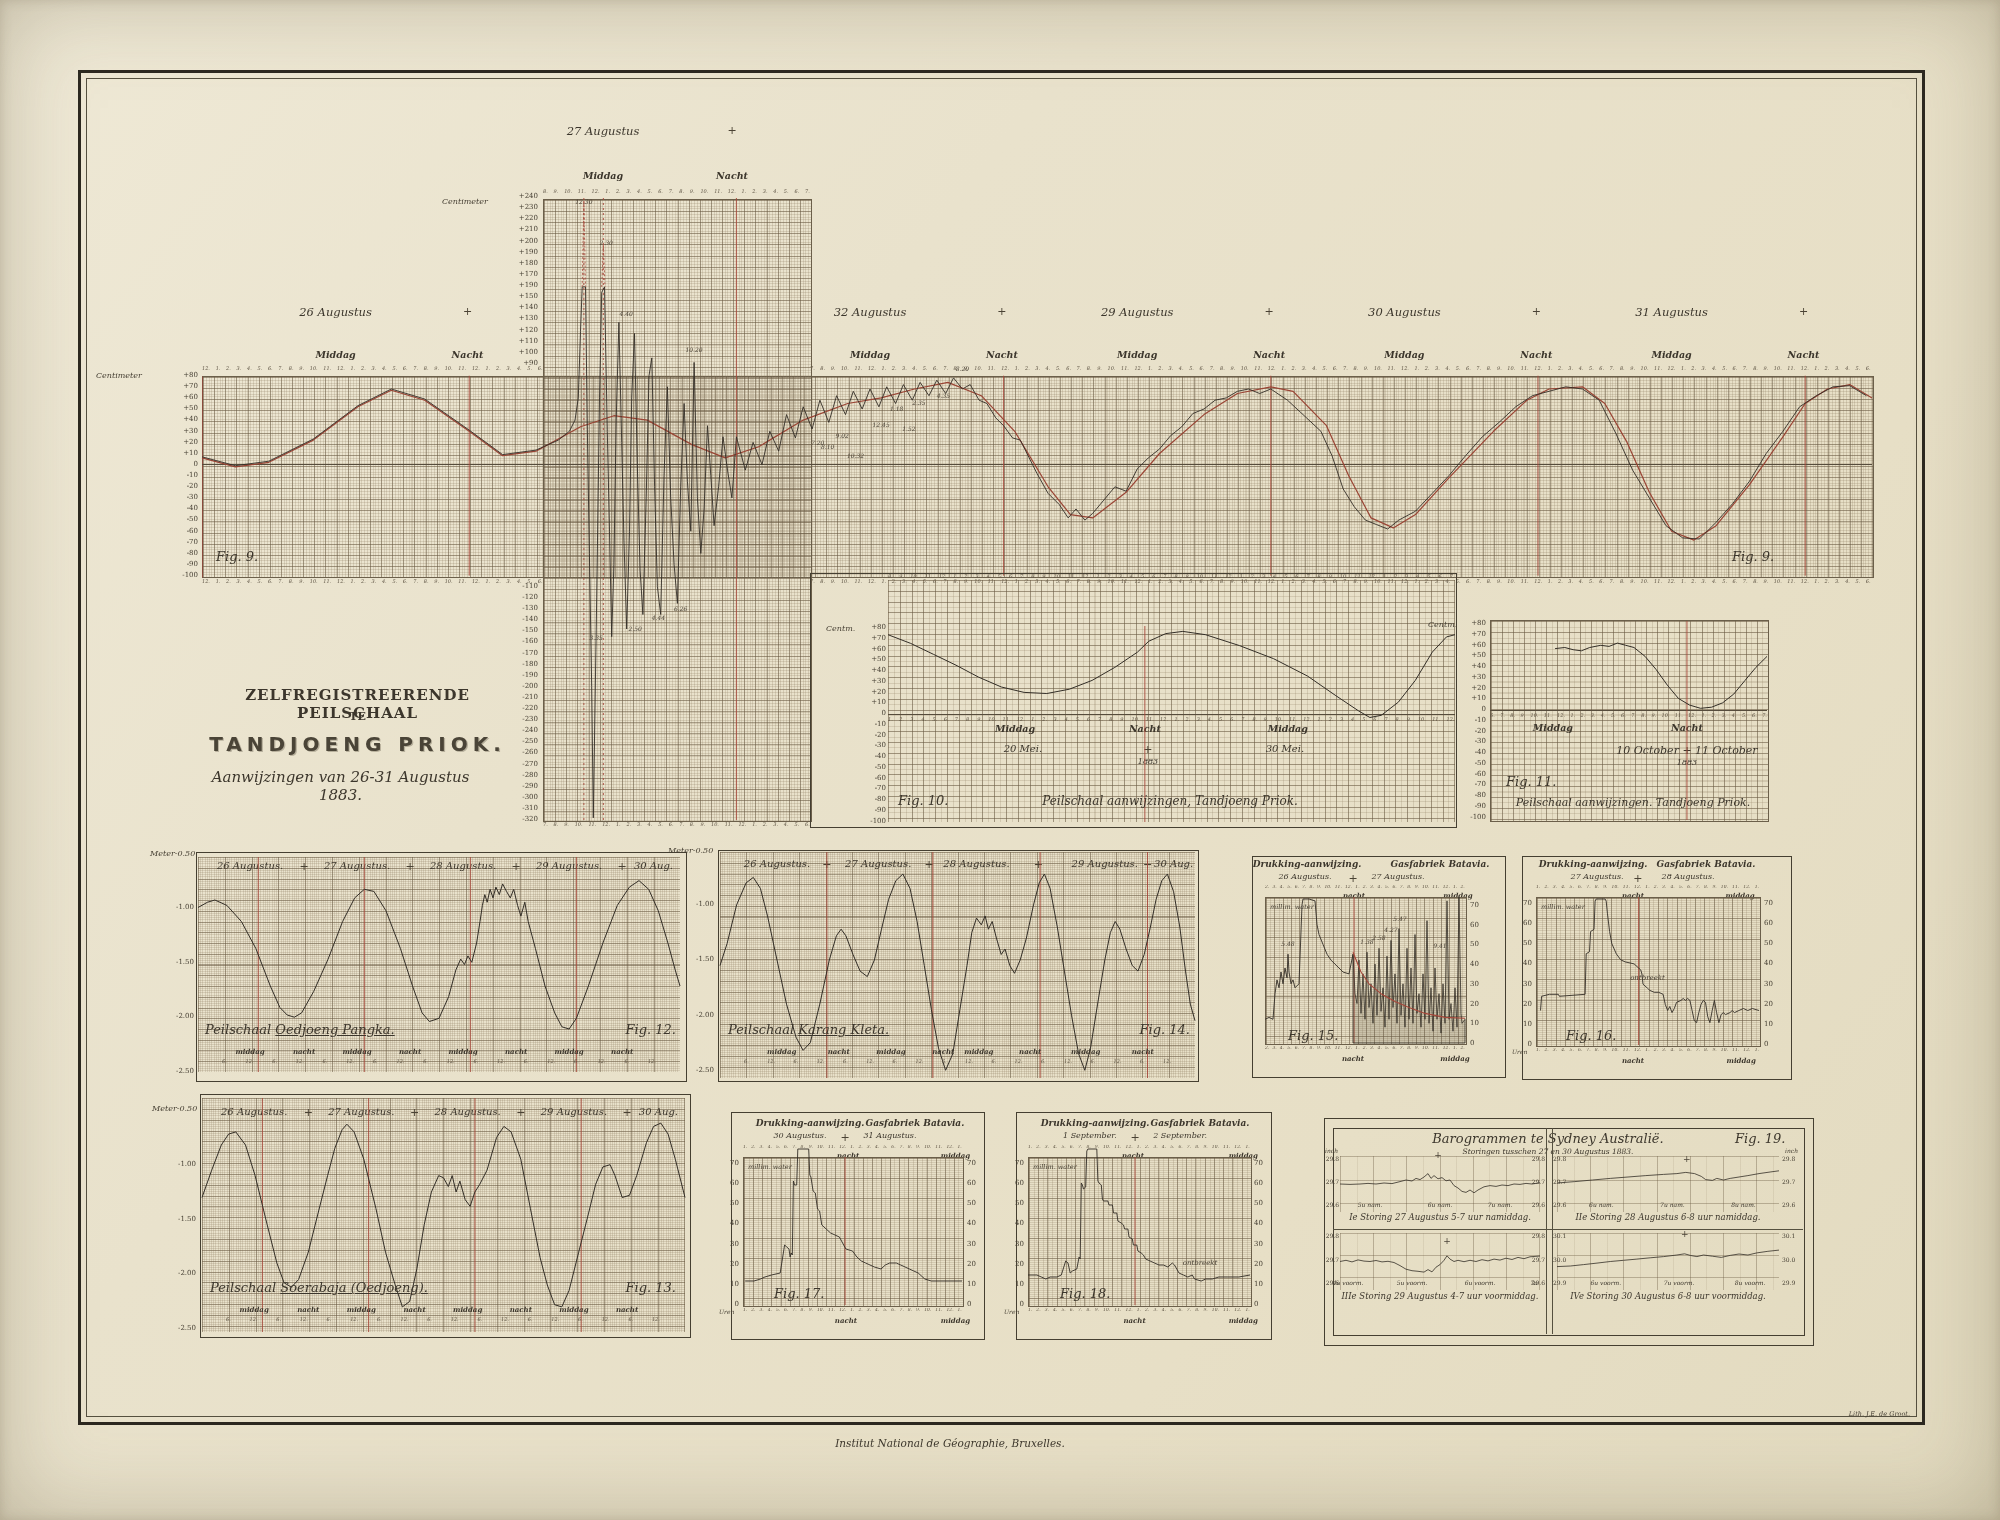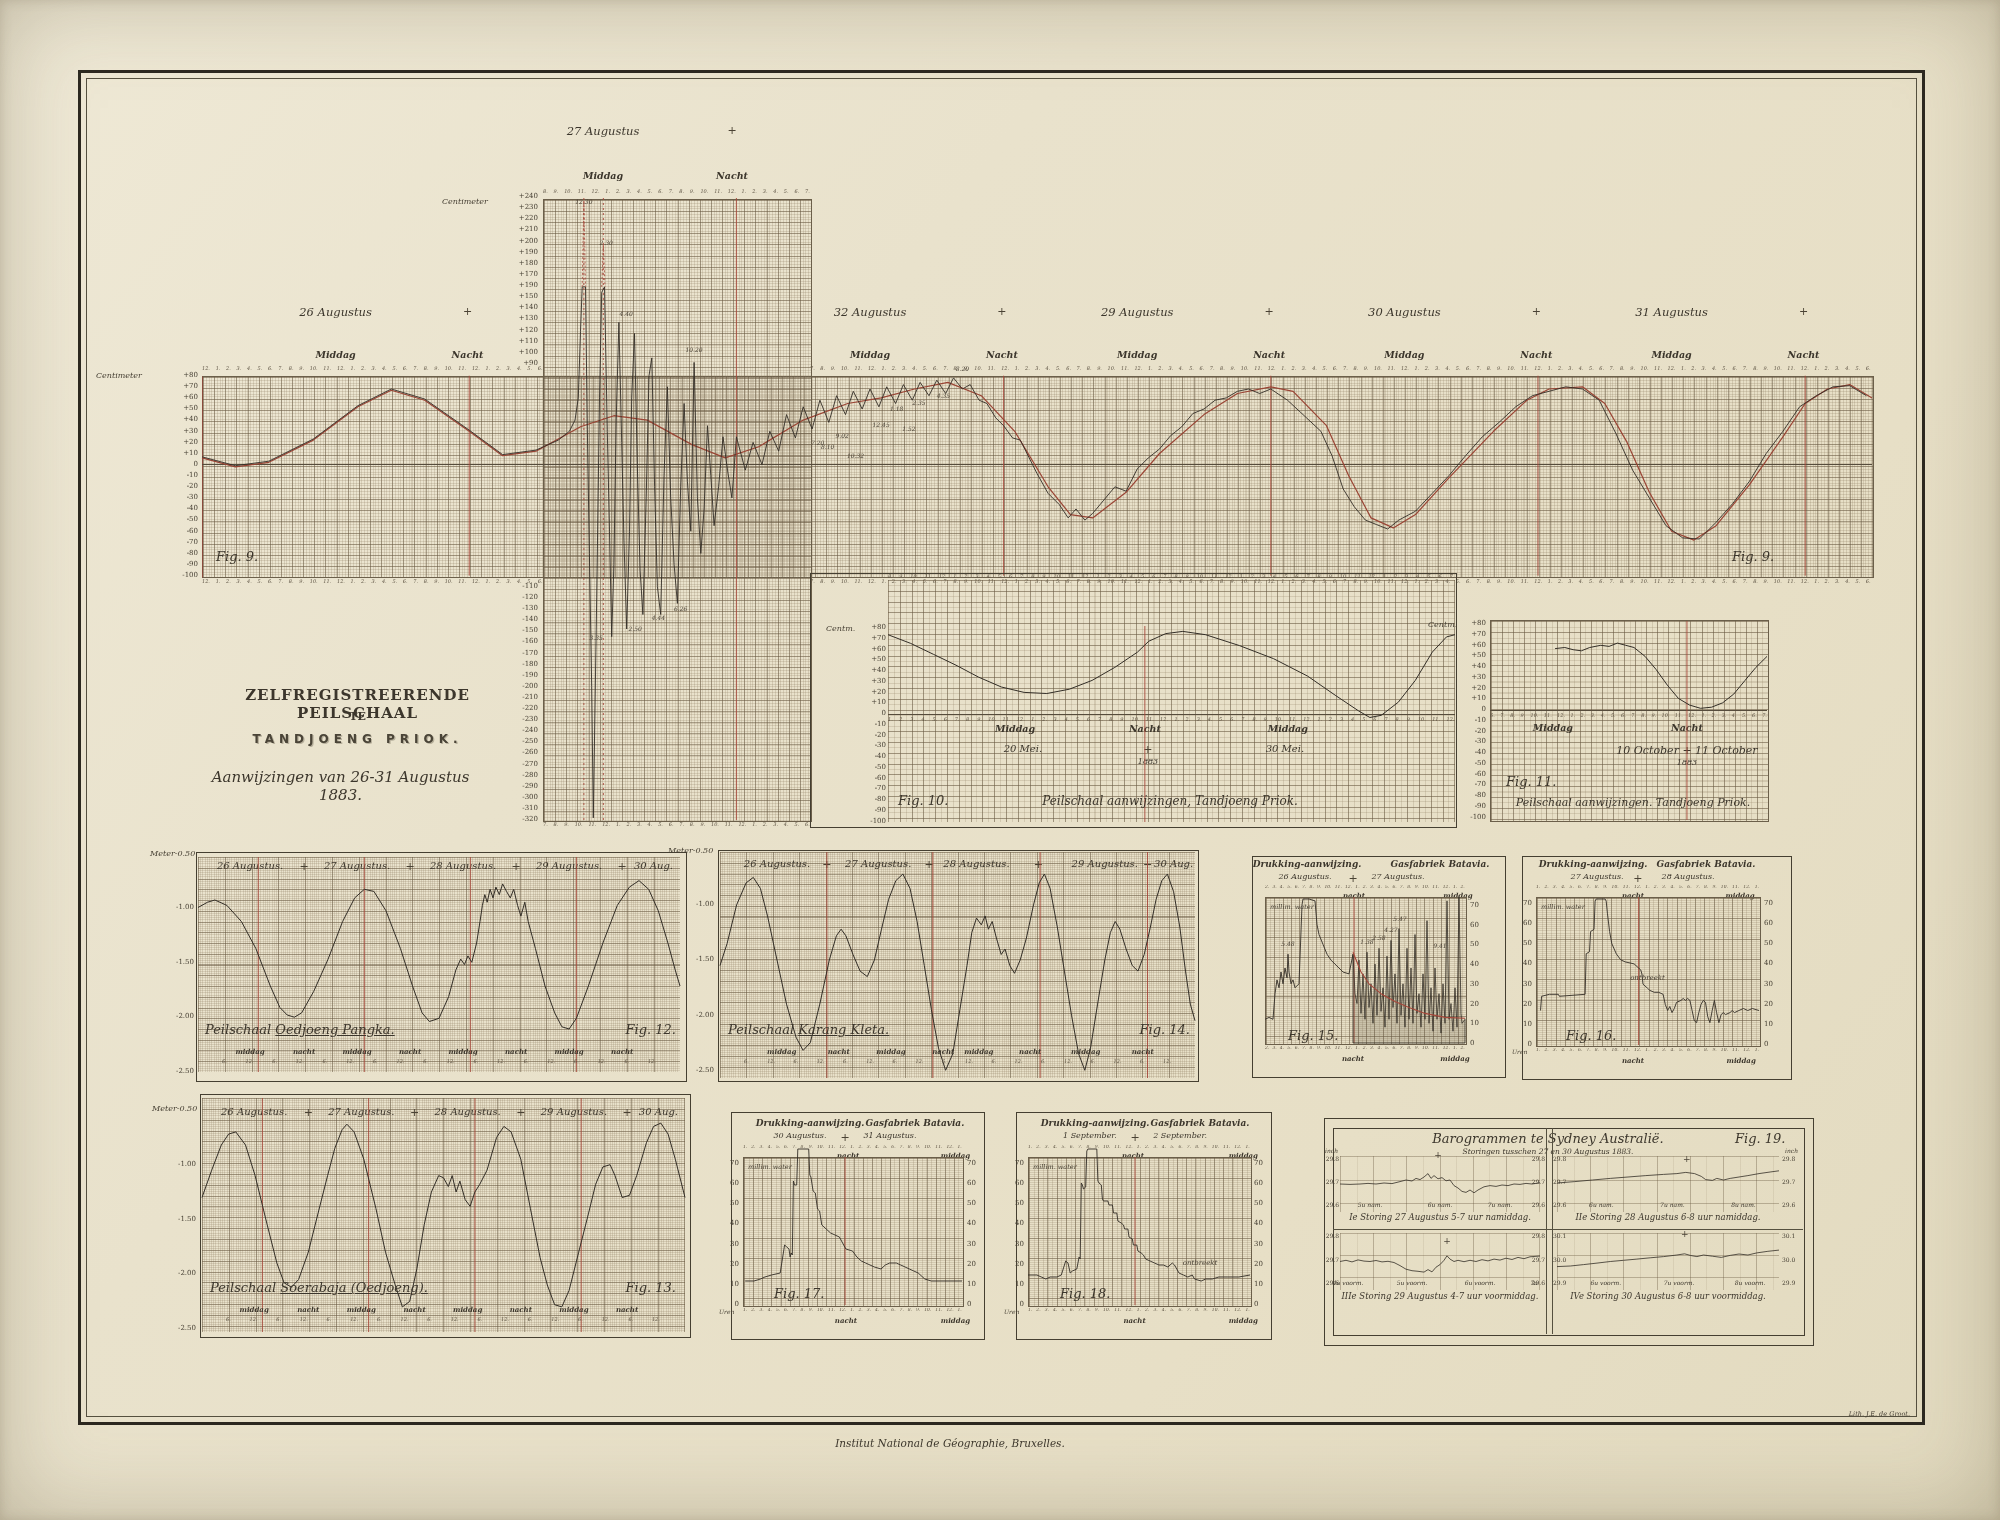--- a/index.html
+++ b/index.html
@@ -37,21 +37,21 @@
   .ys.lft{text-align:left}
   .word{position:absolute;font-size:8px;font-style:italic;color:#474034;white-space:nowrap}
   .figlab{position:absolute;font-size:13px;font-style:italic;white-space:nowrap}
   .cap{position:absolute;font-size:11px;font-style:italic;text-align:center;white-space:nowrap}
   .cap.c9{font-size:9px}
   .hdr{position:absolute;font-size:9px;font-style:italic;text-align:center;white-space:nowrap}
   .t-l1{position:absolute;text-align:center;font-size:24px;font-weight:bold;letter-spacing:2px;
     color:#433d31;text-shadow:1.5px 1.5px 0 rgba(90,80,62,.4)}
   .t-l2{position:absolute;text-align:center;font-size:15px;font-weight:bold;letter-spacing:1px;color:#3c362c}
   .t-l3{position:absolute;text-align:center;font-size:11px;font-weight:bold;color:#3c362c}
-  .t-l4{position:absolute;text-align:center;font-family:"DejaVu Sans",sans-serif;font-size:12px;
+  .t-l4{position:absolute;text-align:center;font-family:"DejaVu Sans",sans-serif;font-size:20px;
     font-weight:bold;letter-spacing:5px;color:#4a4437;text-shadow:1.2px 1.2px 0 rgba(90,80,62,.35)}
   .t-l5{position:absolute;text-align:center;font-size:15px;font-style:italic}
   .u{text-decoration:underline}
   svg.chart{position:absolute;overflow:visible}
 </style>
 </head>
 <body>
 
 <div class="plate">
   <div class="frame">

